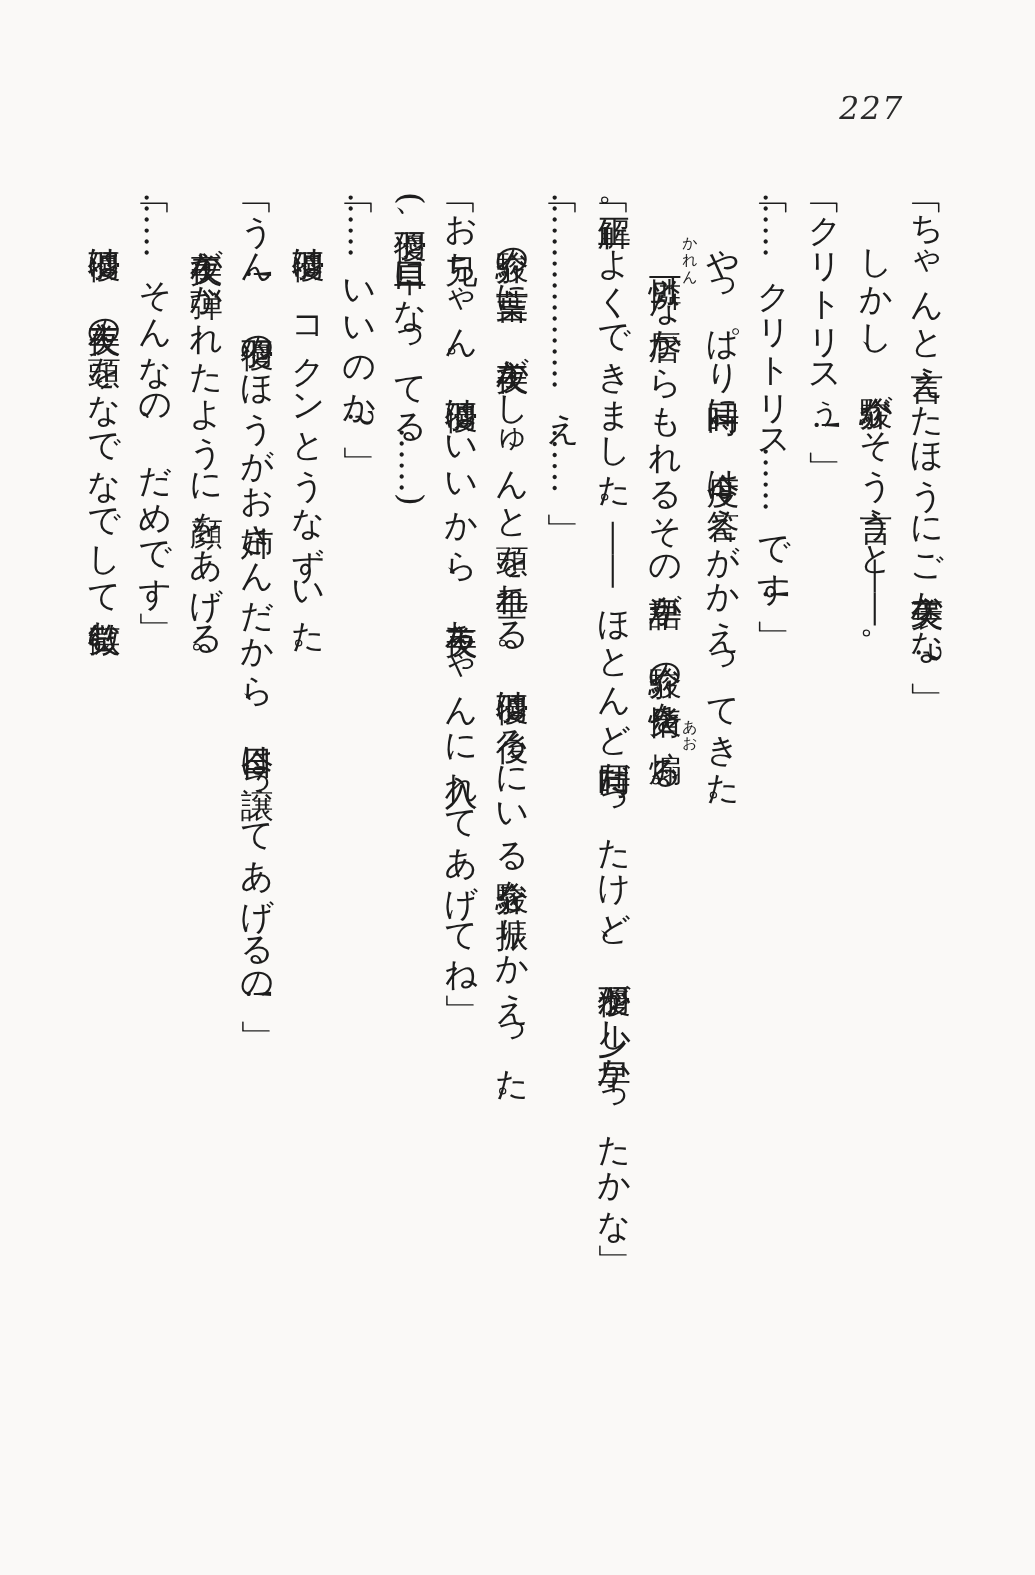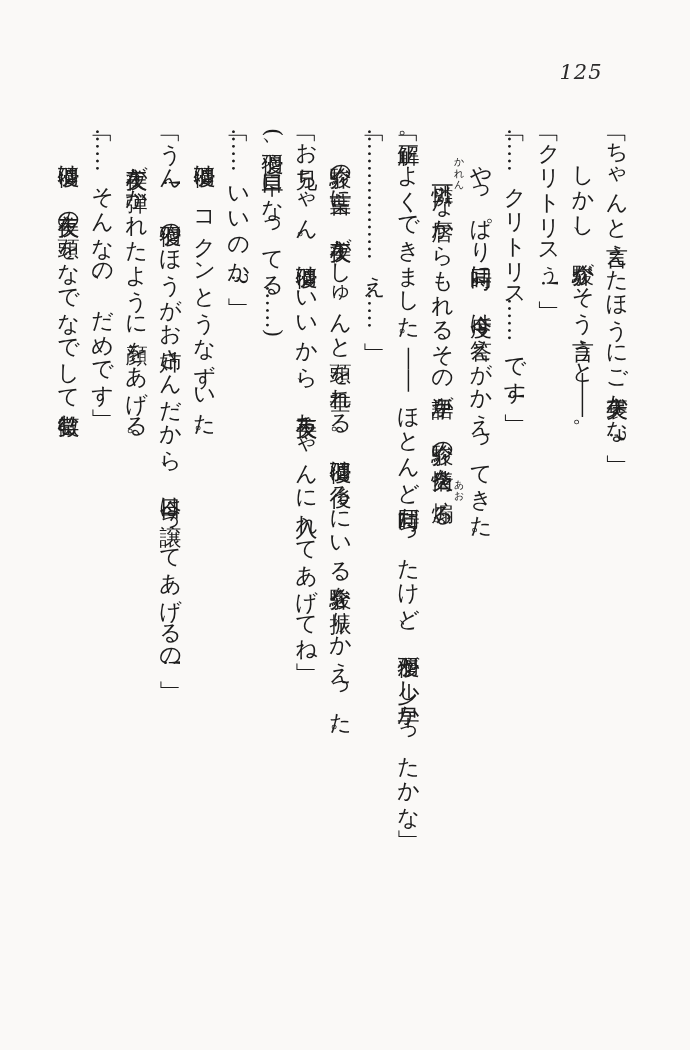--- a/index.html
+++ b/index.html
@@ -64,21 +64,21 @@
     font-size: 10px;
     letter-spacing: 0;
     color: var(--ink);
     font-family: "DejaVu Serif", "Liberation Serif", serif;
   }
 </style>
 </head>
 <body>
 
 <div class="page">
-  <div class="page-number">125</div>
+  <div class="page-number">227</div>
 
   <div class="text-block">
       <p class="para">「ちゃんと言えたほうにご褒美かな?」</p>
       <p class="para indent">しかし、駿介がそう言うと――。</p>
       <p class="para">「クリトリスぅ!」</p>
       <p class="para">「……クリトリス……です!」</p>
       <p class="para indent">やっぱり同時に、今度は答えがかえってきた。</p>
       <p class="para indent"><ruby>可憐<rt>かれん</rt></ruby>な唇からもれるその卑語が、駿介の情炎を<ruby>煽<rt>あお</rt></ruby>る。</p>
       <p class="para">「正解。よくできました。――ほとんど同時だったけど、優羽が少し早かったかな」</p>
       <p class="para">「………………え……」</p>

